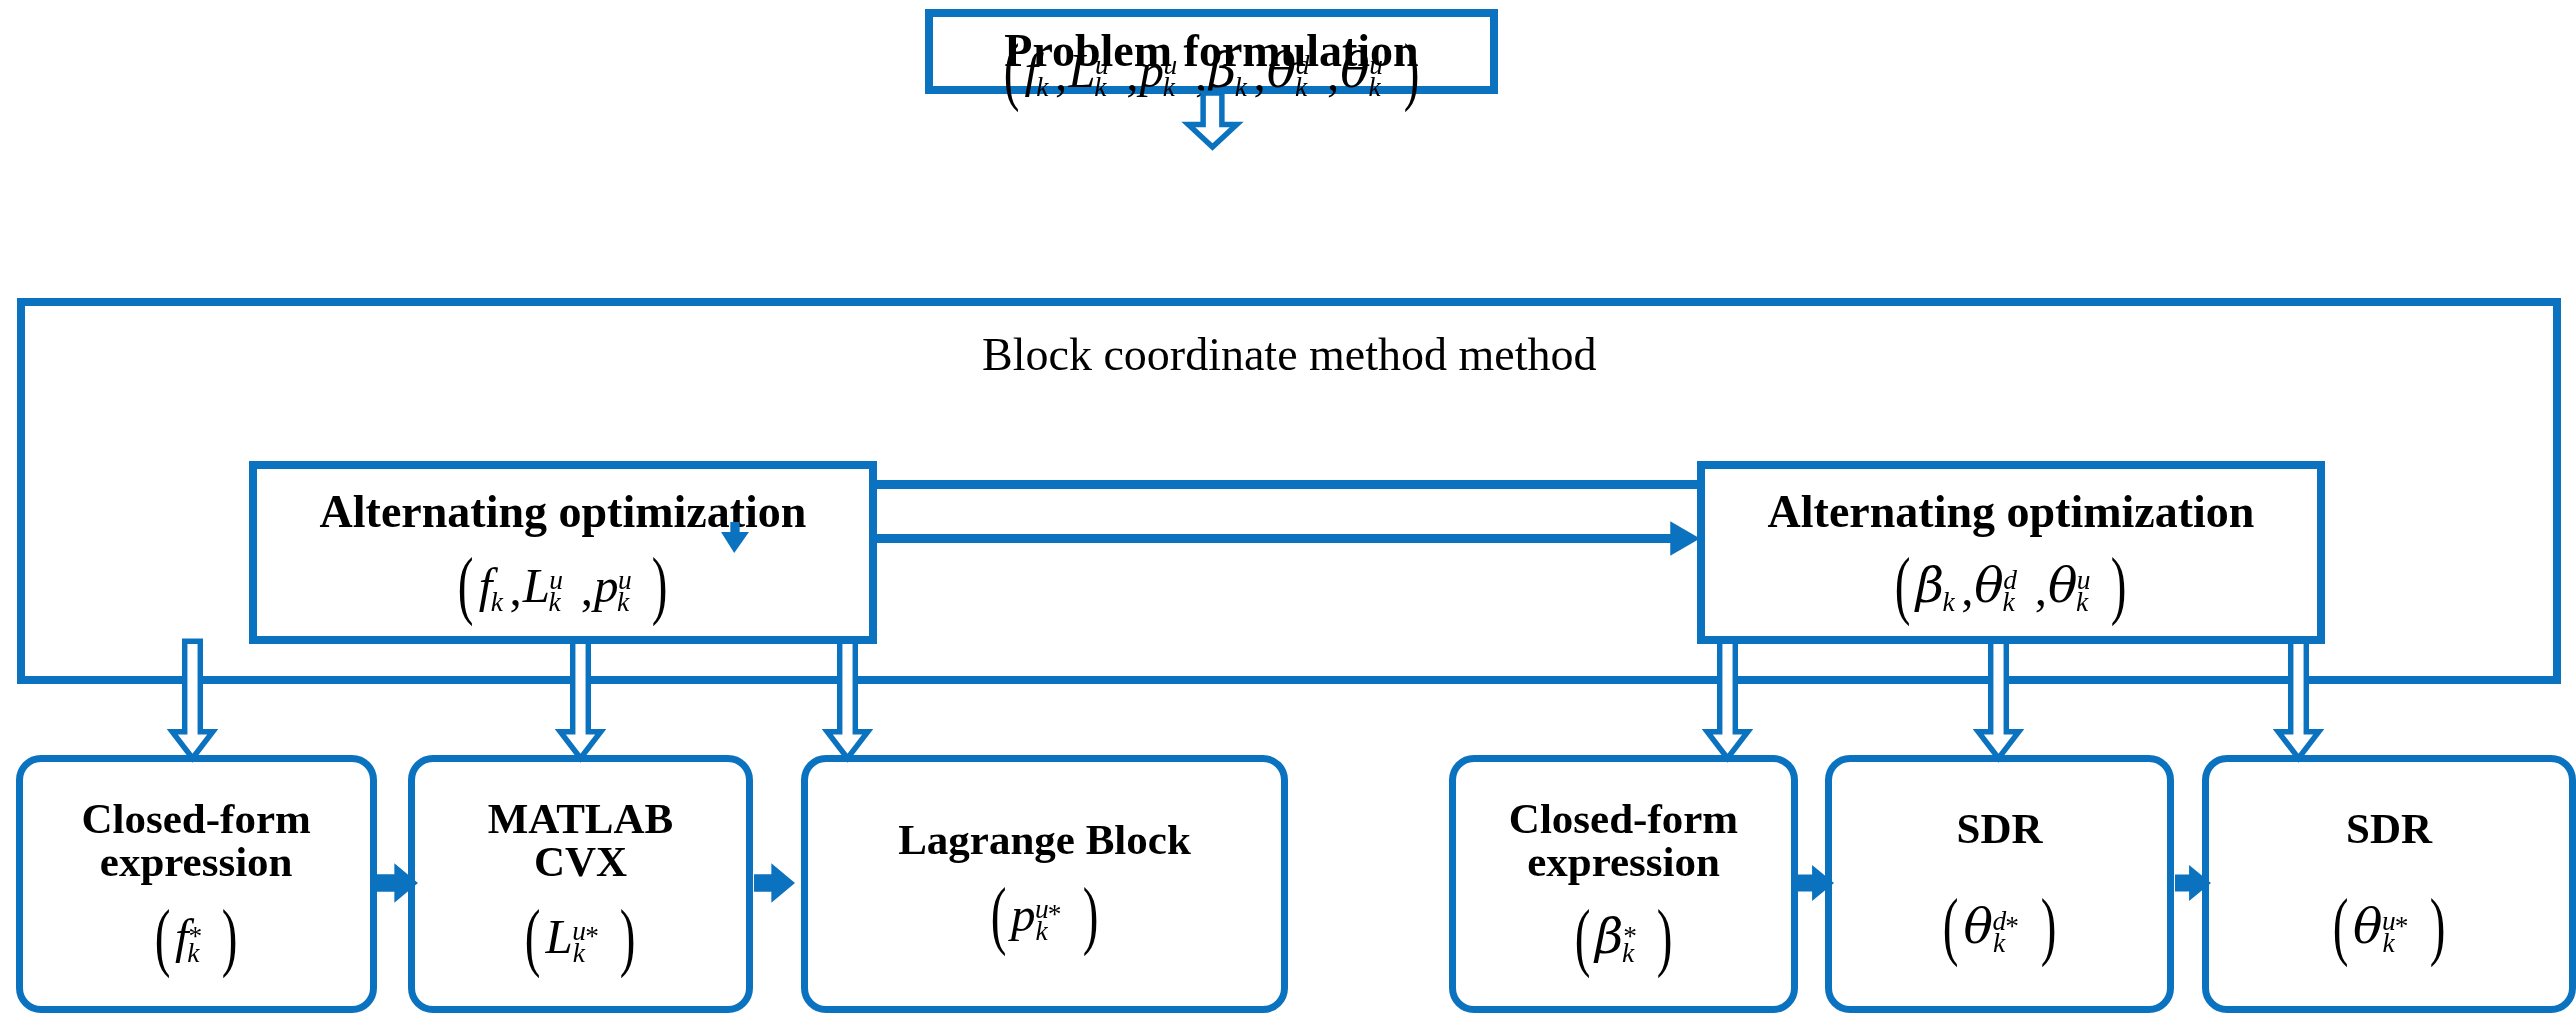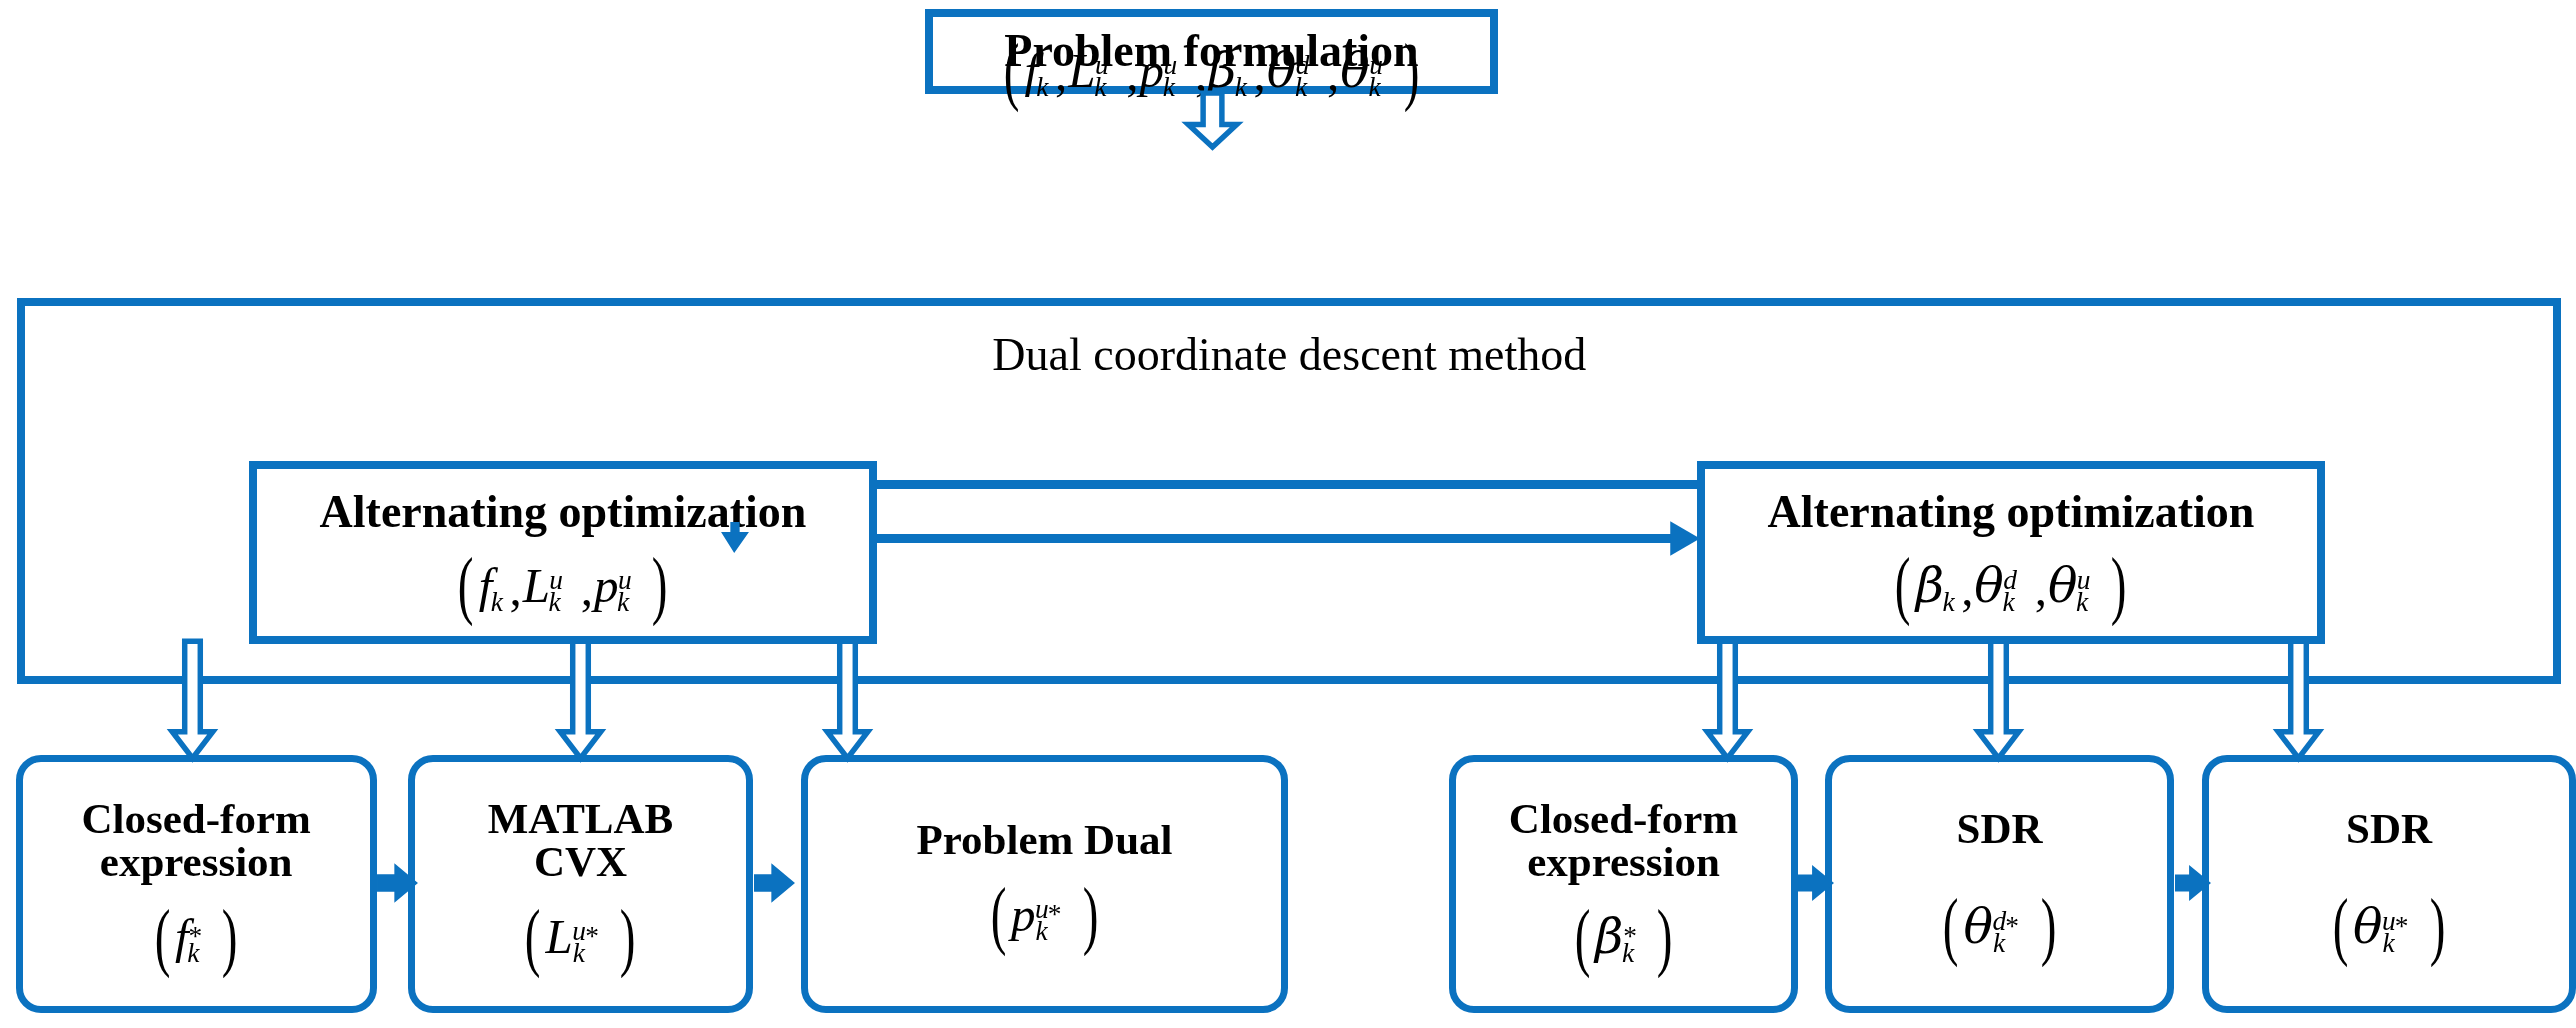--- a/index.html
+++ b/index.html
@@ -155,21 +155,21 @@
   </div>
 
   <div class="block-arrow" style="left:1182px; top:93px; width:61px; height:55px;">
     <svg width="61" height="55" viewBox="0 0 78 70">
       <polygon points="27,0 51,0 51,40 70,40 39,69 8,40 27,40" fill="#ffffff" stroke="#0B72C0" stroke-width="7" stroke-linejoin="miter"></polygon>
     </svg>
   </div>
 
   <div class="container-box" style="left:17.3px; top:298px; width:2544px; height:386px;"></div>
   <div style="position:absolute; left:17.3px; top:328px; width:2544px; text-align:center; font-size:46px; z-index:2;">
-    <span>Dual coordinate descent method</span>
+    <span>Block coordinate method method</span>
   </div>
 
   <div class="hline" style="left:730px; top:480px; width:1319px; height:9.4px;"></div>
   <div class="vline" style="left:2040px; top:480px; width:9.4px; height:72px;"></div>
   <div class="vline" style="left:730px; top:480px; width:7.9px; height:49px;"></div>
   <div class="solid-arrow" style="left:713px; top:522px; width:44px; height:31px;">
     <svg width="44" height="31" viewBox="0 0 56 40">
       <polygon points="27,40 10,13 22,13 22,0 34,0 34,13 46,13" fill="#0B72C0"></polygon>
     </svg>
   </div>
@@ -274,21 +274,21 @@
     </div>
   </div>
 
   <div class="solid-arrow" style="left:754px; top:857px; width:41px; height:52px;">
     <svg width="41" height="52" viewBox="0 0 52 66">
       <polygon points="52,33 22,58 22,44 0,44 0,22 22,22 22,8" fill="#0B72C0"></polygon>
     </svg>
   </div>
 
   <div class="box thin" style="left:801px; top:755px; width:487px; height:258px;">
-    <div class="title-line sm">Problem Dual</div>
+    <div class="title-line sm">Lagrange Block</div>
     <div style="margin-top:17.3px;">
       <span class="math">
         <span class="paren">(</span>
         <span class="var"><span>p</span><span class="sup">u</span><span class="supstar" style="left:-0.05em">*</span><span class="sub" style="left:-1.0em">k</span></span>
         <span class="paren">)</span>
       </span>
     </div>
   </div>
 
   <div class="box thin" style="left:1449px; top:755px; width:349px; height:258px;">

